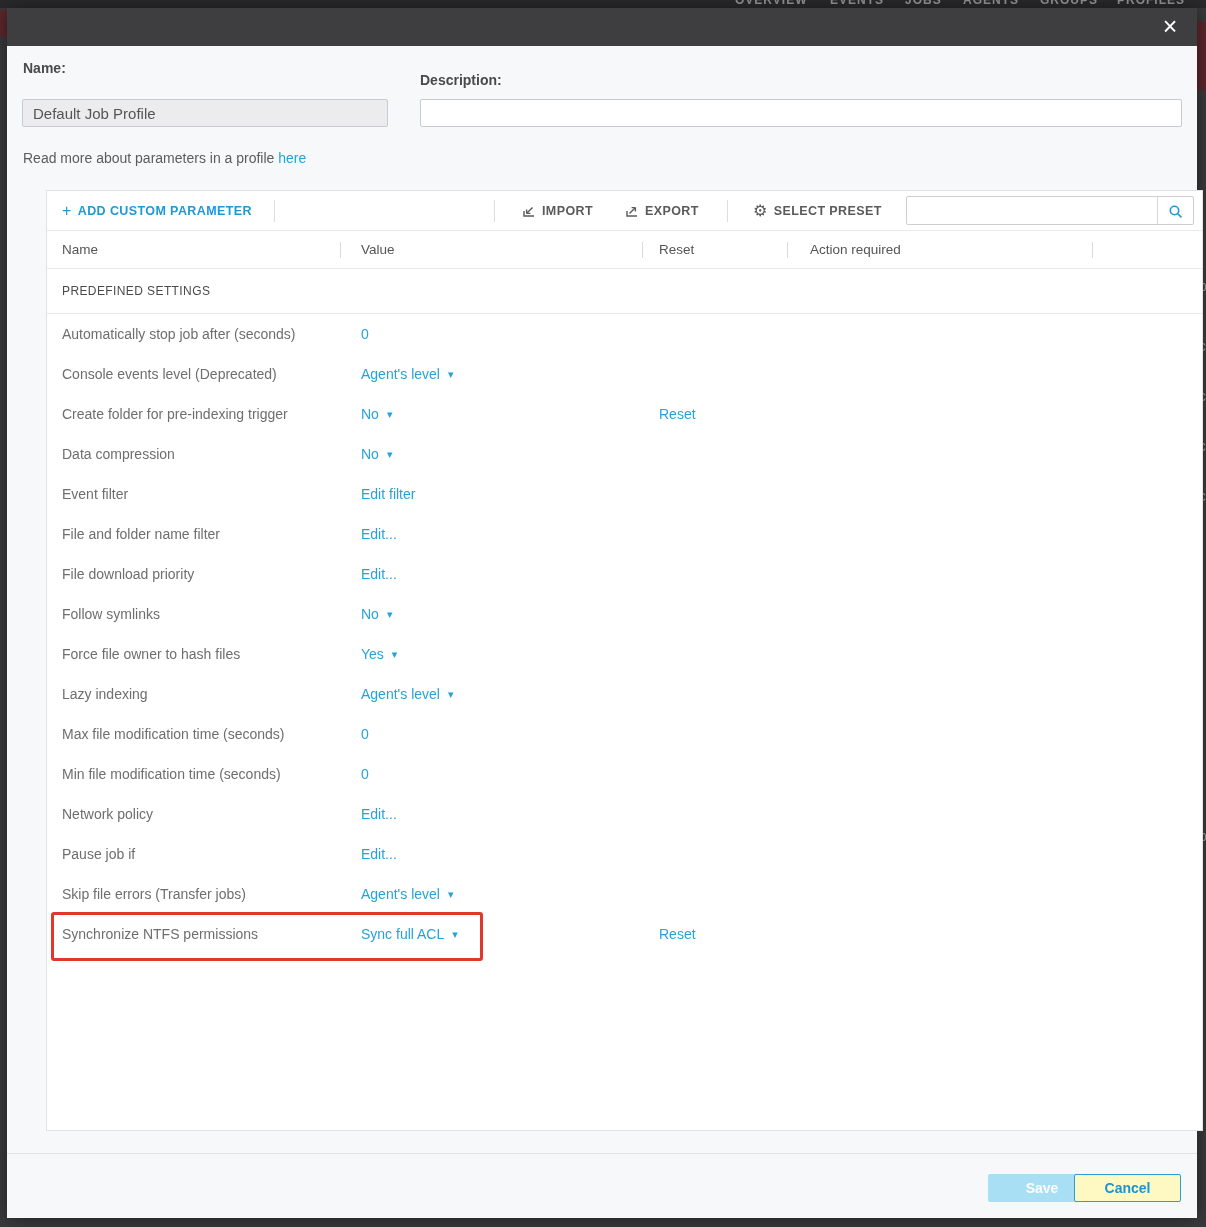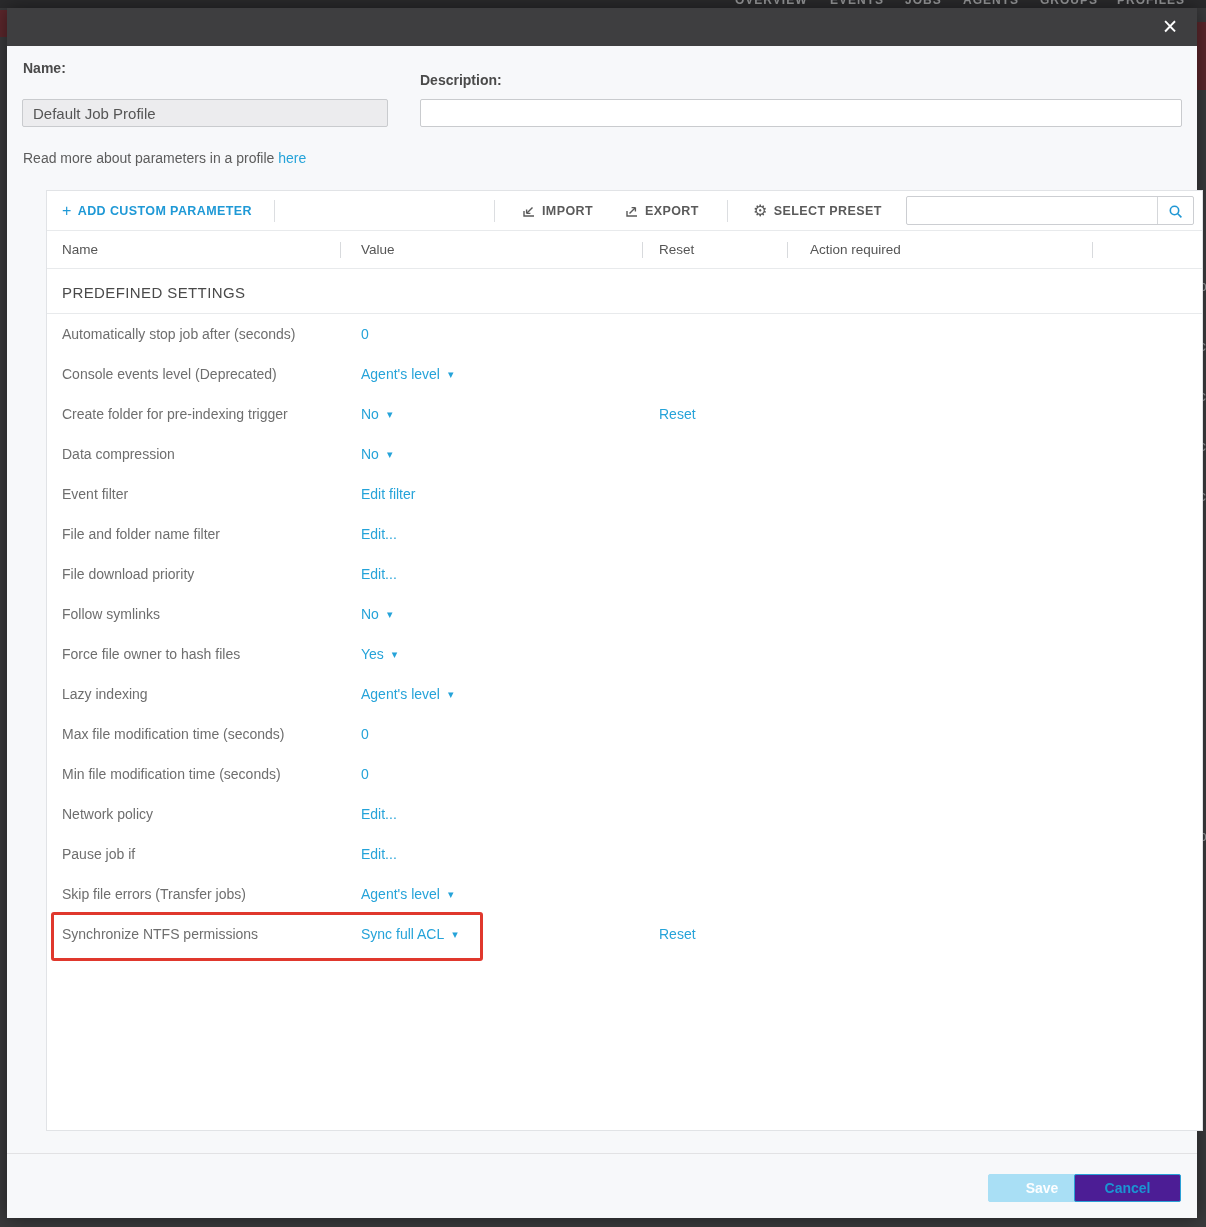--- a/index.html
+++ b/index.html
@@ -37,37 +37,37 @@
   .searchbox { position:absolute; right:8px; top:5px; width:288px; height:29px; background:#fff; border:1px solid #ccced2; border-radius:2px; }
   .searchbox input { position:absolute; left:0; top:0; width:250px; height:27px; border:none; outline:none; padding:0 8px; font-size:14px; font-family:inherit; background:transparent; }
   .search-btn { position:absolute; right:0; top:0; width:36px; height:27px; border-left:1px solid #d5d7da; cursor:pointer; text-align:center; line-height:27px; }
   .search-btn svg { vertical-align:middle; }
 
   .thead { position:relative; height:38px; border-bottom:1px solid #e8eaec; }
   .th { position:absolute; top:0; line-height:38px; font-size:13.5px; color:#555; }
   .th-sep { position:absolute; top:11px; width:1px; height:16px; background:#d8dadd; }
 
   .section-row { position:relative; height:45px; border-bottom:1px solid #e8eaec; }
-  .section-title { position:absolute; left:15px; top:15px; font-size:15px; color:#4a4a4a; letter-spacing:.4px; }
+  .section-title { position:absolute; left:15px; top:15px; font-size:12px; color:#4a4a4a; letter-spacing:.4px; }
 
   .rows { position:relative; }
   .prow { position:relative; height:40px; }
   .cell { position:absolute; top:50%; transform:translateY(-50%); font-size:14px; white-space:nowrap; }
   .cell-name  { left:15px;  color:#6e6e6e; }
   .cell-value { left:314px; color:#25a3d9; cursor:pointer; }
   .cell-reset { left:612px; color:#25a3d9; cursor:pointer; }
   .caret { font-size:11px; margin-left:8px; position:relative; top:-1px; }
   .prow.highlighted::after { content:""; position:absolute; left:4px; top:-2px; width:426px; height:43px;
       border:3px solid #e0382d; border-radius:3px; pointer-events:none; }
 
   
   .footer-line { position:absolute; left:0; top:1145px; width:100%; height:1px; background:#e2e2e4; }
   .btn { position:absolute; top:1166px; height:28px; border-radius:2px; font-size:14px; font-weight:600; font-family:inherit; cursor:pointer; }
   .btn-save { left:948px; width:108px; background:#a9dff5; color:#fdfeff; border:1px solid #a9dff5;margin-left:33px; }
-  .btn-cancel { left:1067px; width:107px; background:#4c1d95; color:#1b94d2; border:1px solid #2aa0d6; }
+  .btn-cancel { left:1067px; width:107px; background:#fef9c3; color:#1b94d2; border:1px solid #2aa0d6; }
 </style>
 </head>
 <body>
 
 <div id="screen">
 
   <div class="bg-topstrip">
     <span class="bg-tab" style="left:735px">OVERVIEW</span>
     <span class="bg-tab" style="left:830px">EVENTS</span>
     <span class="bg-tab" style="left:905px">JOBS</span>

